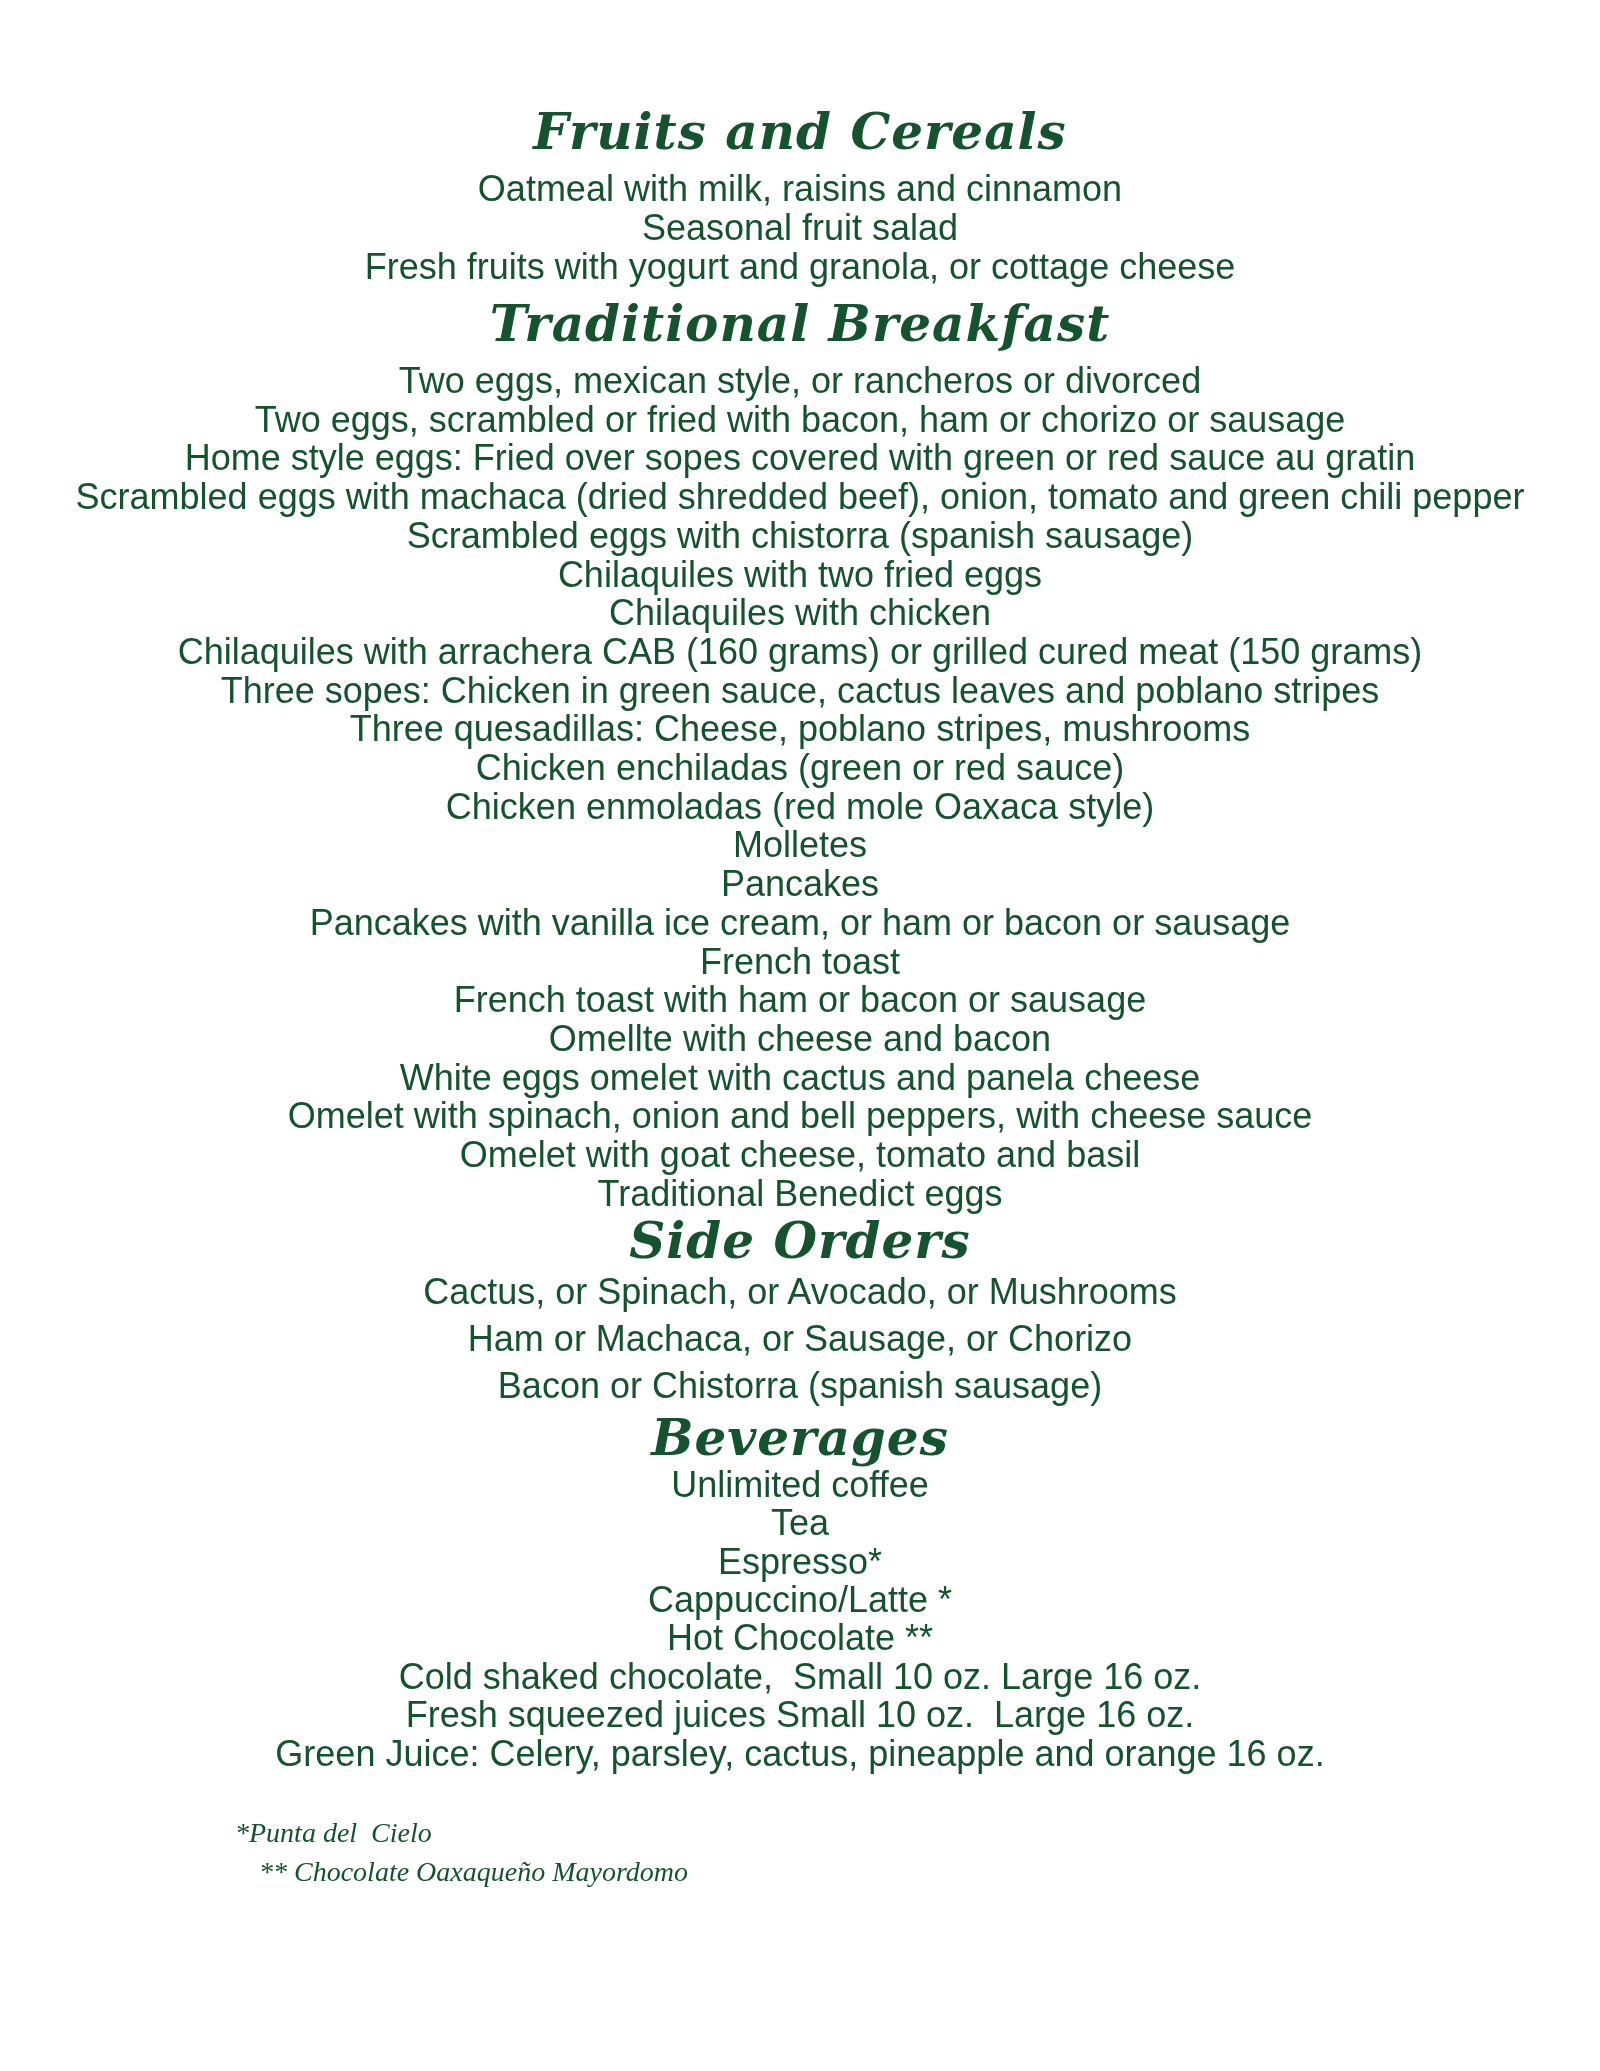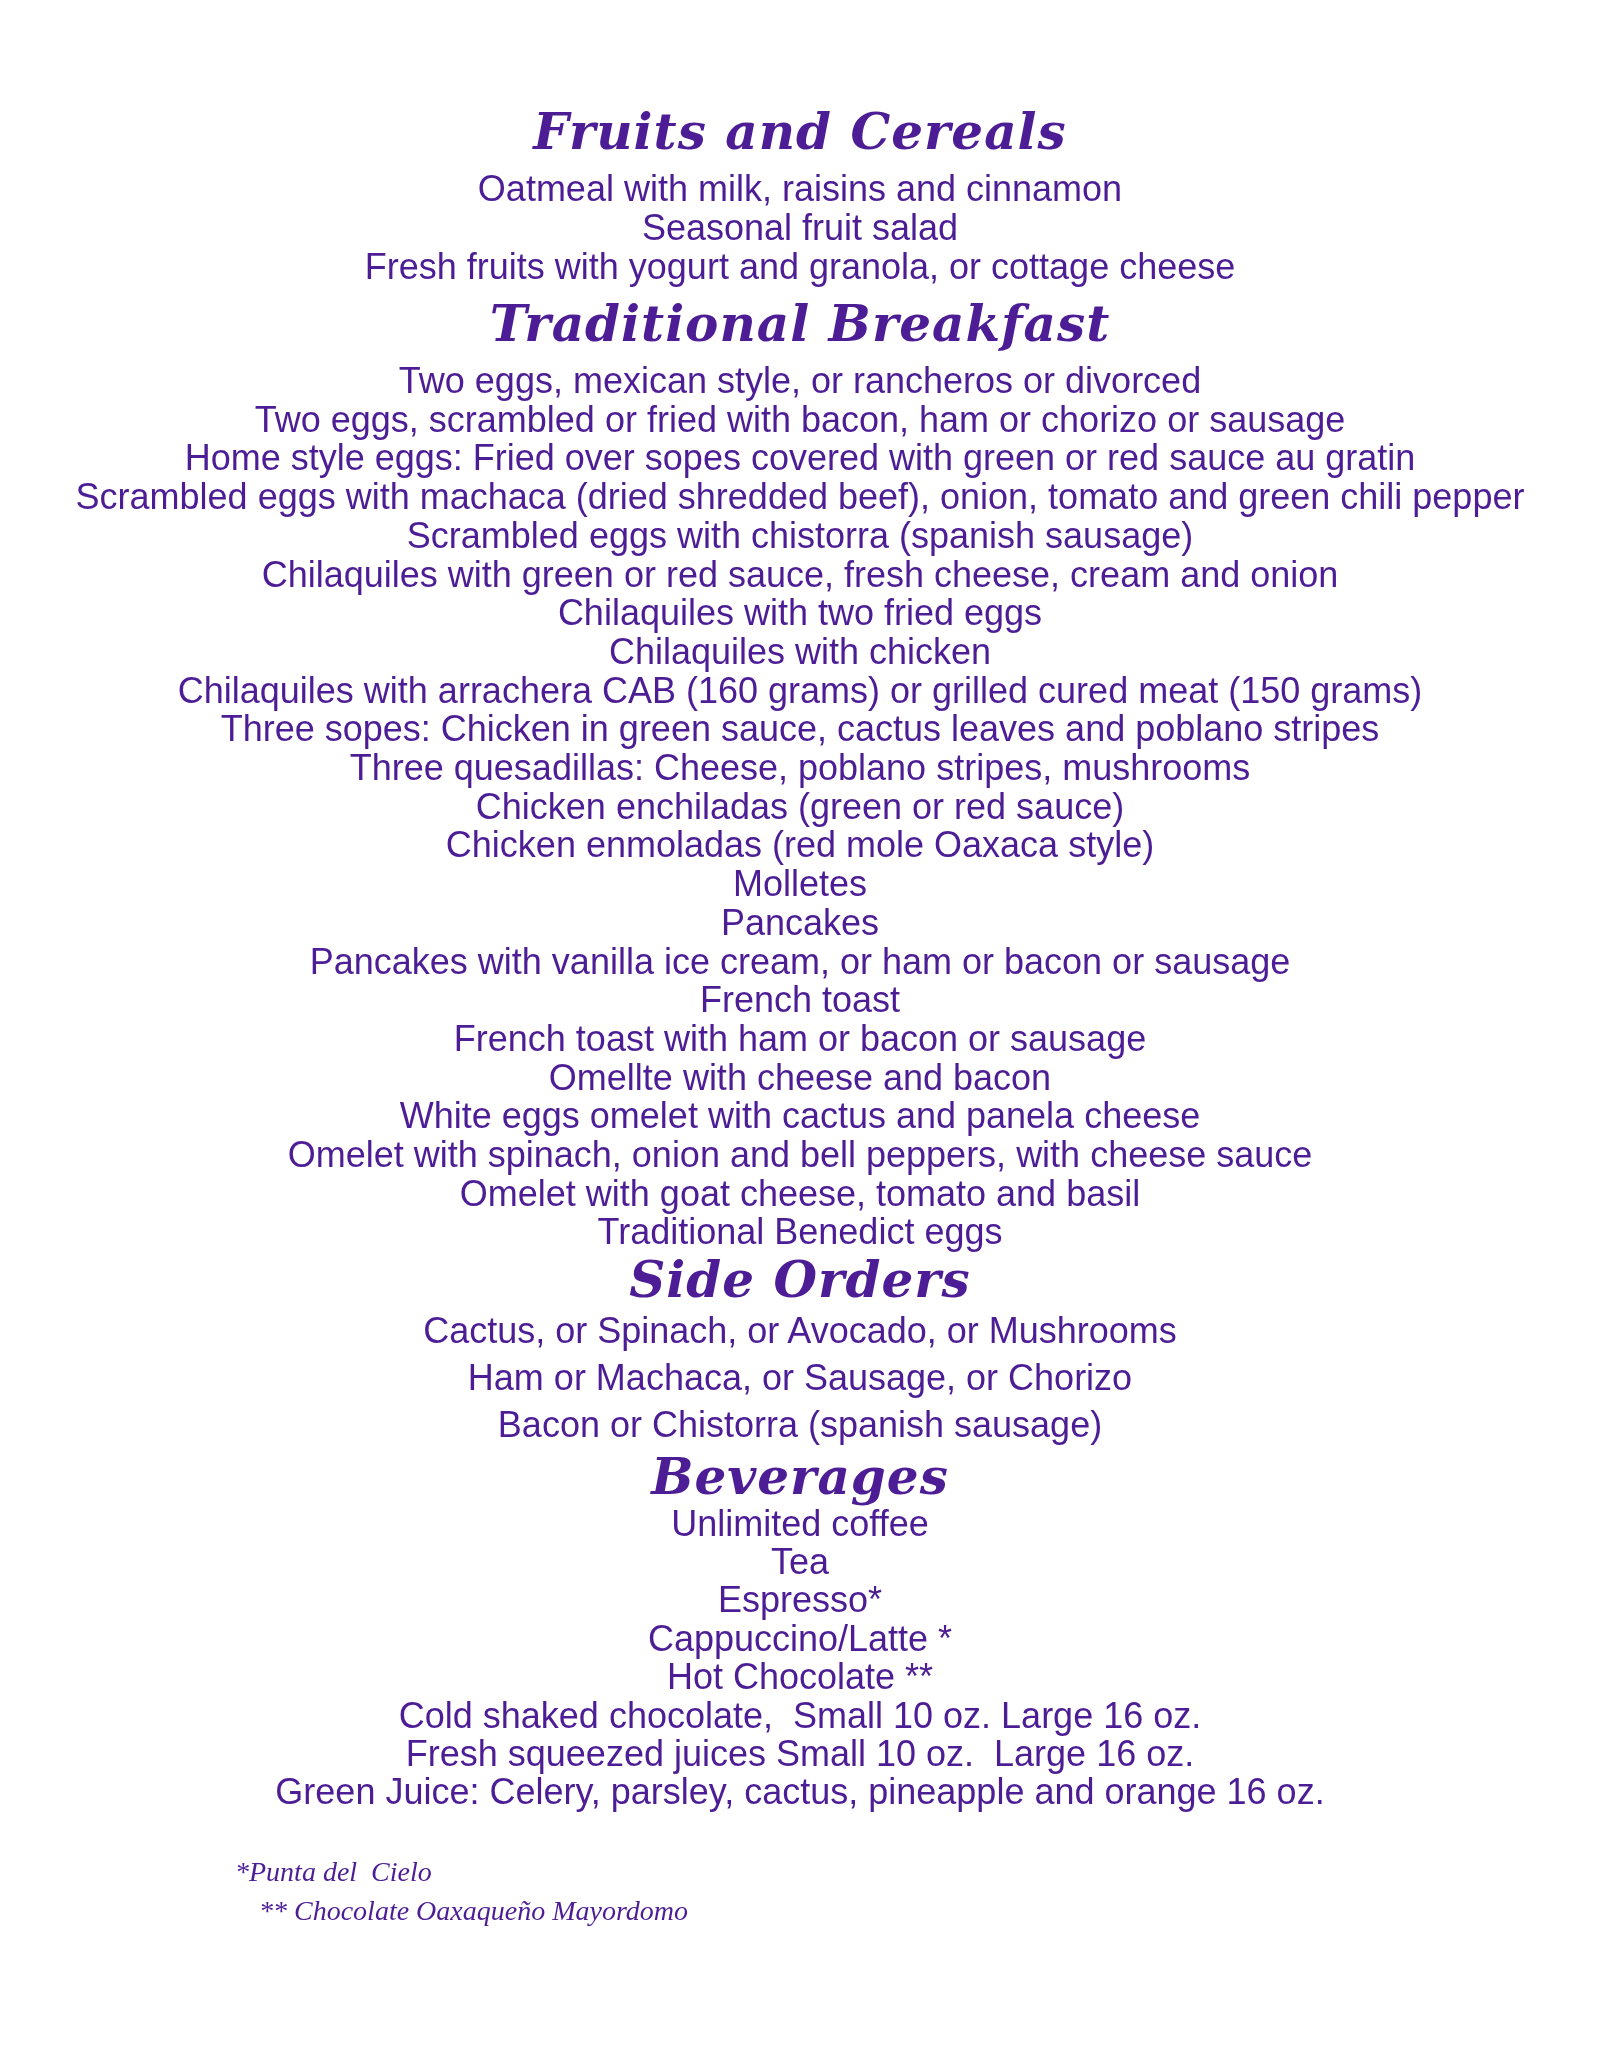--- a/index.html
+++ b/index.html
@@ -7,21 +7,21 @@
     padding: 0;
     background: #ffffff;
   }
   .page {
     position: relative;
     width: 1600px;
     height: 2071px;
     box-sizing: border-box;
     padding-top: 95px;
     background: #ffffff;
-    color: #4c1d95;
+    color: #14532d;
     font-family: "Liberation Sans", sans-serif;
     text-align: center;
     overflow: hidden;
   }
   .script-header {
     font-family: "DejaVu Serif", serif;
     font-style: italic;
     font-weight: bold;
     font-size: 50px;
     letter-spacing: 1px;
@@ -68,21 +68,20 @@
   </section>
 
   <section>
     <div class="script-header hdr-2">Traditional Breakfast</div>
     <div class="list-trad">
       <div class="menu-item">Two eggs, mexican style, or rancheros or divorced</div>
       <div class="menu-item">Two eggs, scrambled or fried with bacon, ham or chorizo or sausage</div>
       <div class="menu-item">Home style eggs: Fried over sopes covered with green or red sauce au gratin</div>
       <div class="menu-item">Scrambled eggs with machaca (dried shredded beef), onion, tomato and green chili pepper</div>
       <div class="menu-item">Scrambled eggs with chistorra (spanish sausage)</div>
-      <div class="menu-item">Chilaquiles with green or red sauce, fresh cheese, cream and onion</div>
       <div class="menu-item">Chilaquiles with two fried eggs</div>
       <div class="menu-item">Chilaquiles with chicken</div>
       <div class="menu-item">Chilaquiles with arrachera CAB (160 grams) or grilled cured meat (150 grams)</div>
       <div class="menu-item">Three sopes: Chicken in green sauce, cactus leaves and poblano stripes</div>
       <div class="menu-item">Three quesadillas: Cheese, poblano stripes, mushrooms</div>
       <div class="menu-item">Chicken enchiladas (green or red sauce)</div>
       <div class="menu-item">Chicken enmoladas (red mole Oaxaca style)</div>
       <div class="menu-item">Molletes</div>
       <div class="menu-item">Pancakes</div>
       <div class="menu-item">Pancakes with vanilla ice cream, or ham or bacon or sausage</div>

